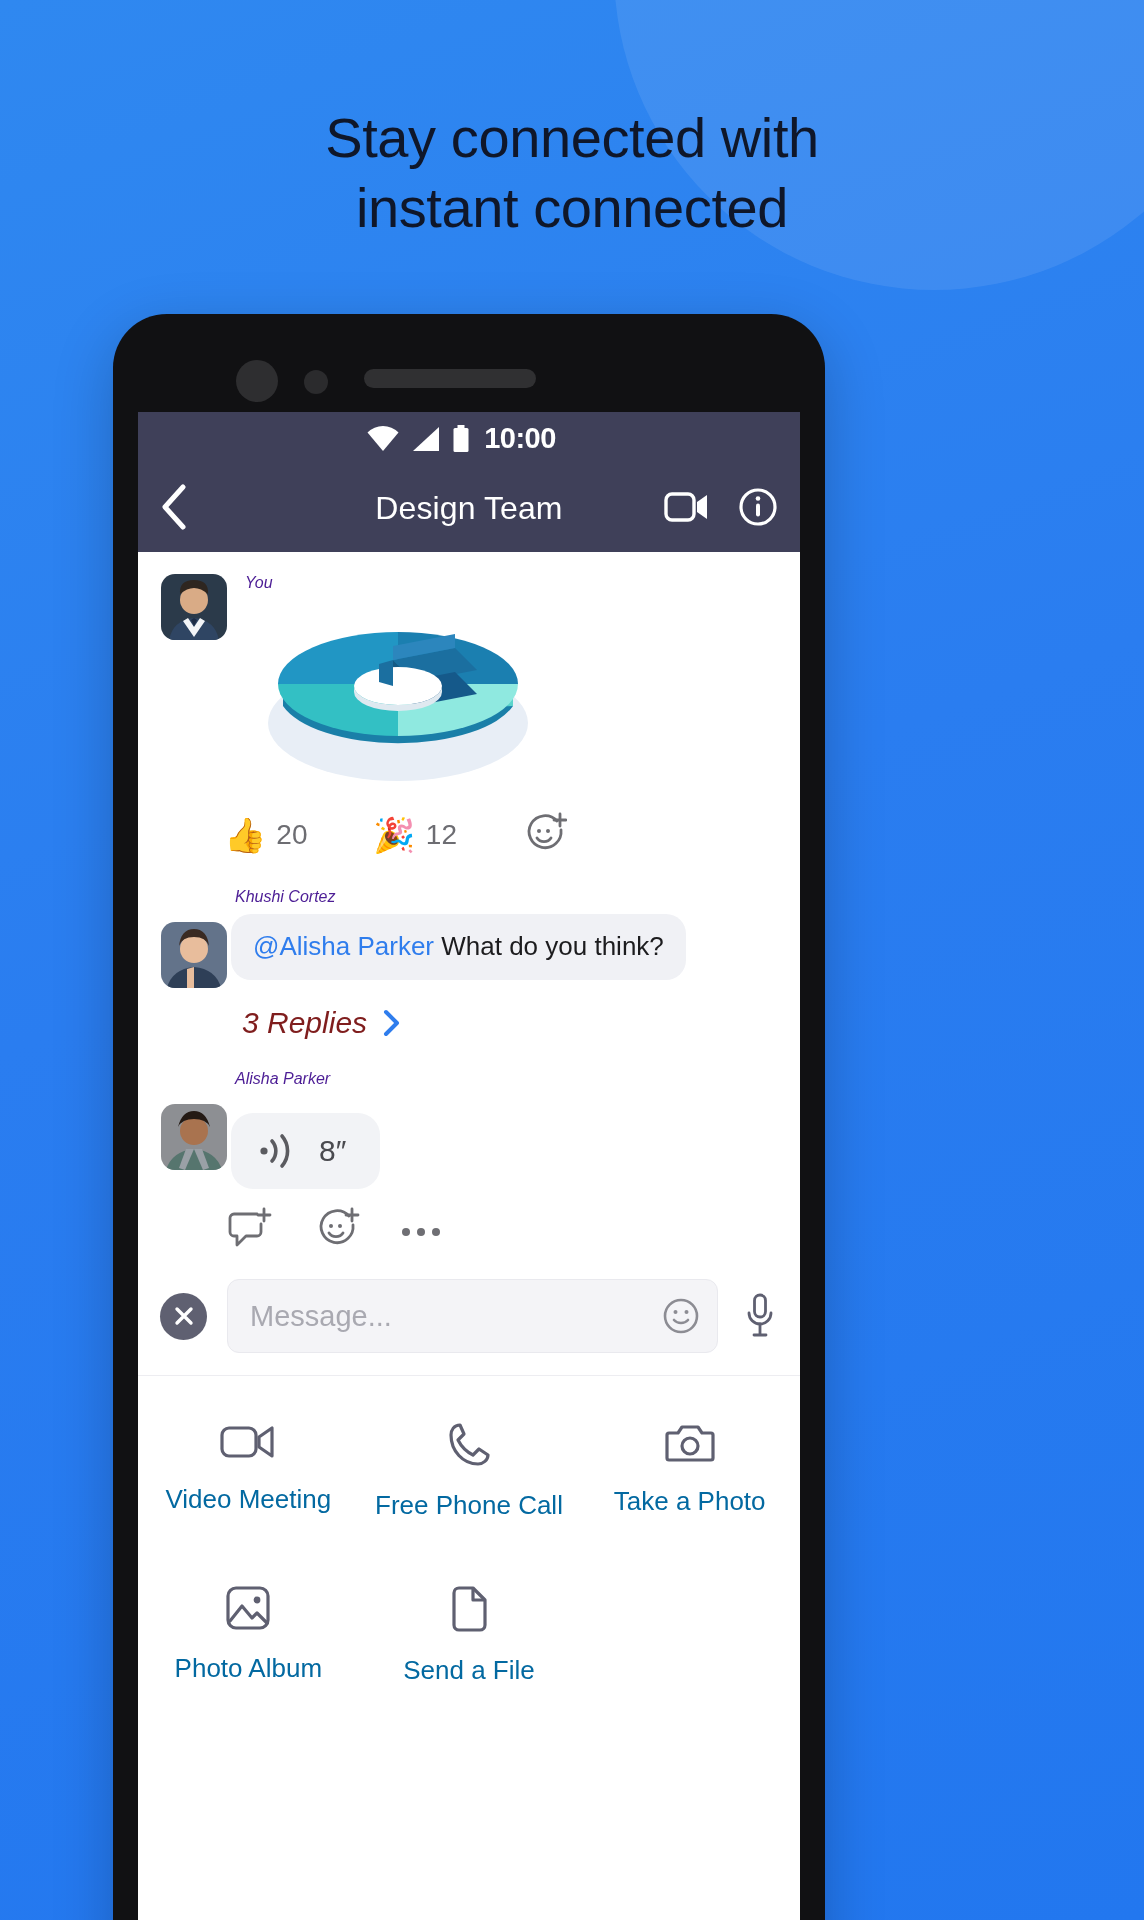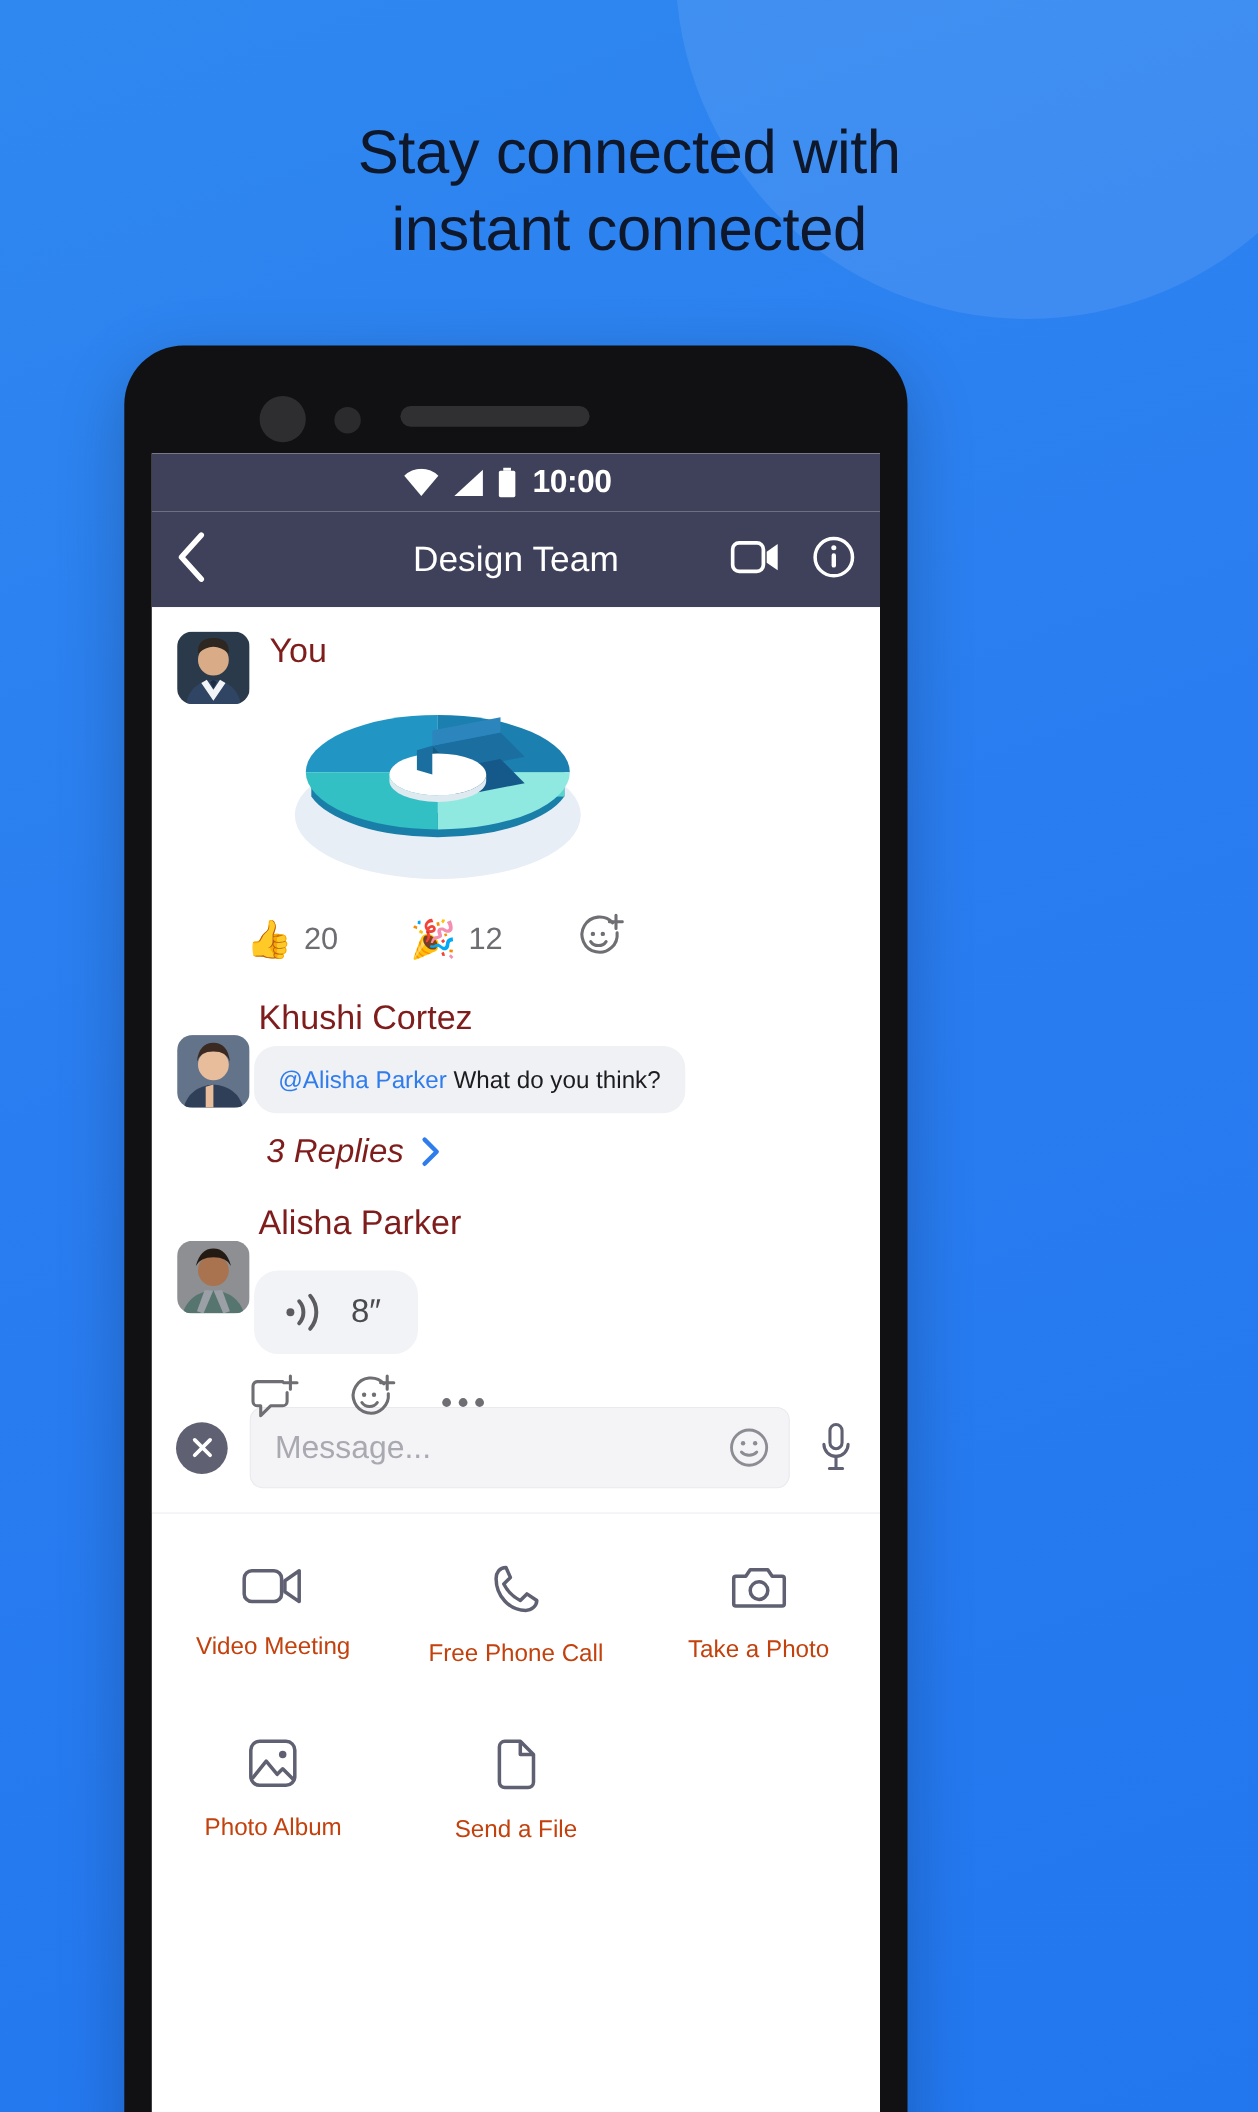--- a/index.html
+++ b/index.html
@@ -102,21 +102,21 @@
     position: absolute; right: 22px; top: 50%; transform: translateY(-50%);
     display: flex; align-items: center; gap: 28px;
   }
 
   
   .chat { background: #fff; height: 707px; position: relative; }
 
   .msg-block { position: relative; }
 
   .msg-name {
-    font-size: 31px; color: #7f1d1d; font-weight: 400;
+    font-size: 16px; color: #4c1d95; font-weight: 400; font-style: italic;
   }
 
   .avatar {
     width: 66px; height: 66px; border-radius: 14px;
     overflow: hidden; flex: 0 0 66px;
   }
   .avatar svg { display:block; }
 
   
   .row-you { display: flex; padding: 22px 0 0 23px; gap: 16px; }
@@ -136,21 +136,21 @@
   .reaction .count { font-size: 28px; color: #6d6d72; }
 
   
   .row-other { display: flex; padding: 26px 0 0 23px; gap: 4px; align-items: flex-start; }
   .bubble-col { flex: 1; }
   .bubble {
     display: inline-block;
     background: #f0f1f5;
     border-radius: 20px;
     padding: 18px 22px;
-    font-size: 22px; color: #1c1c1e; line-height: 1.15;
+    font-size: 26px; color: #1c1c1e; line-height: 1.15;
     max-width: 512px;
   }
   .mention { color: #2f7ded; }
 
   .replies {
     padding: 18px 0 0 104px;
     display: flex; align-items: center; gap: 16px;
     cursor: pointer;
   }
   .replies-text { color: #7f1d1d; font-size: 30px; font-style: italic; }
@@ -199,21 +199,21 @@
   
   .divider { height: 1px; background: #ededf1; margin: 0; }
   .grid {
     display: grid; grid-template-columns: repeat(3, 1fr);
     row-gap: 0; padding-top: 16px;
   }
   .grid-item {
     display: flex; flex-direction: column; align-items: center;
     gap: 22px; padding: 30px 0 34px; cursor: pointer;
   }
-  .grid-label { font-size: 22px; color: #c2410c; }
+  .grid-label { font-size: 26px; color: #0369a1; }
 </style>
 </head>
 <body>
 
 <div class="blob"></div>
 
 <div class="headline">
   <span class="l1">Stay connected with</span>
   <span class="l2">instant connected</span>
 </div>

